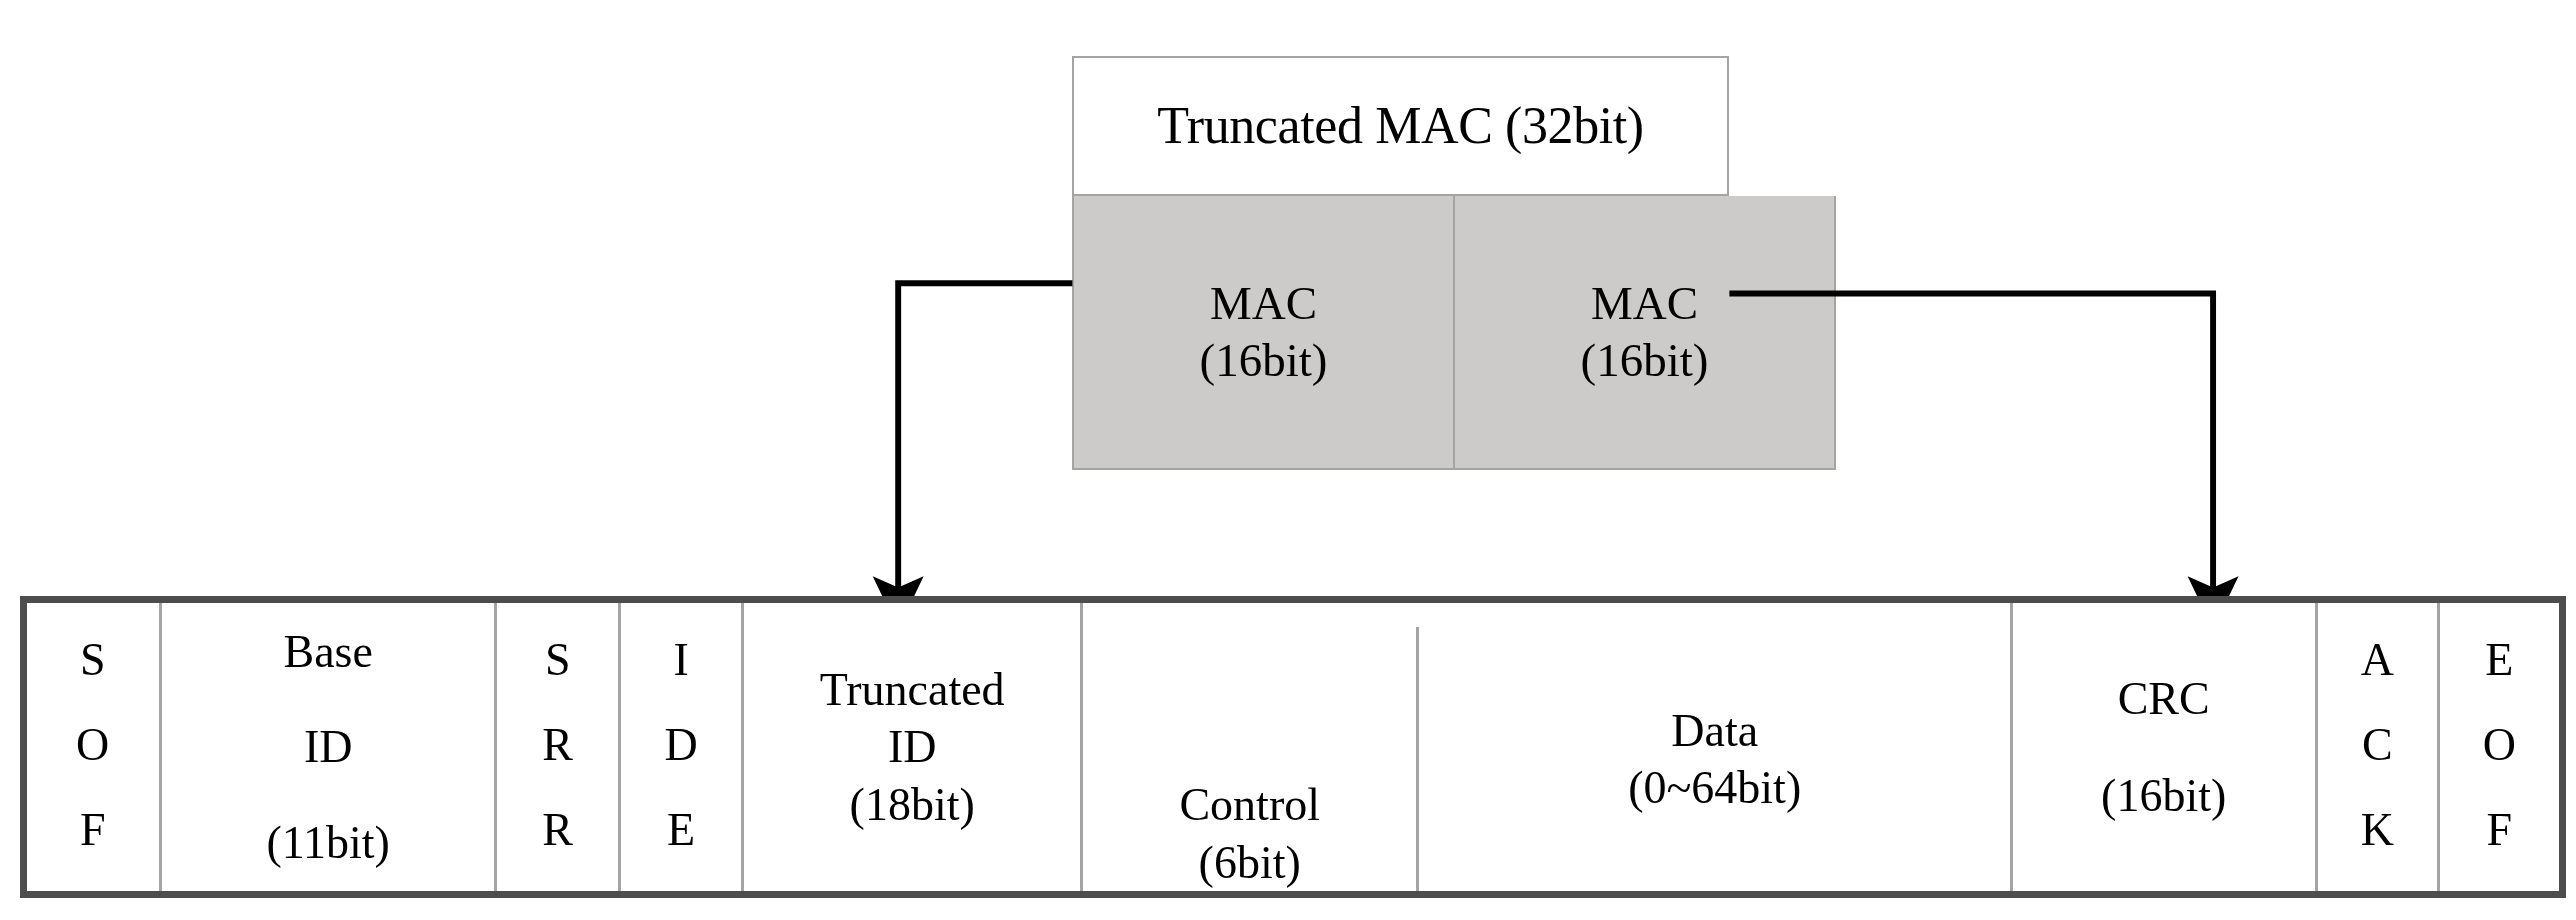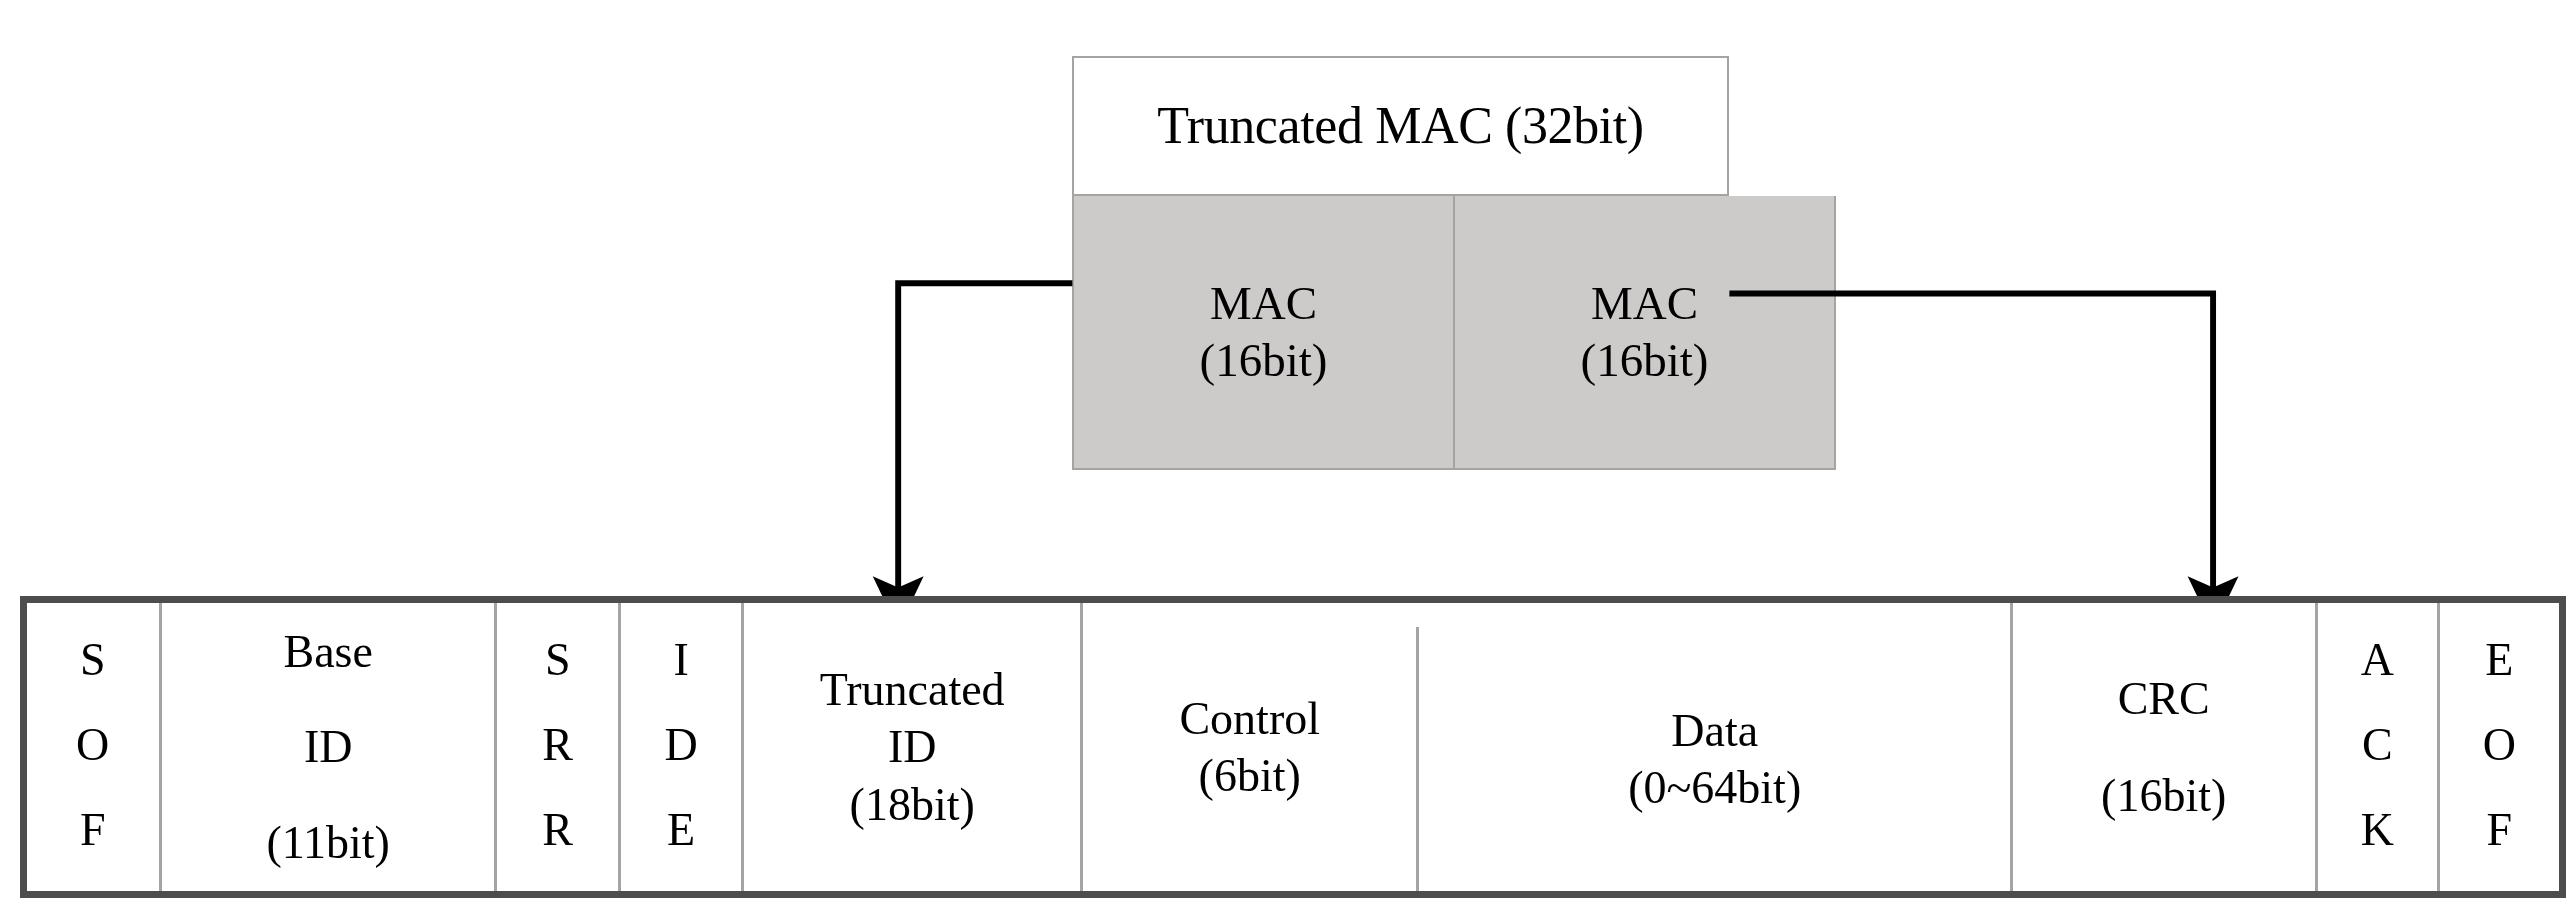--- a/index.html
+++ b/index.html
@@ -181,21 +181,21 @@
       <span class="ch">D</span>
       <span class="ch">E</span>
     </div>
 
     <div class="field" style="width:340px;">
       <span class="ln">Truncated</span>
       <span class="ln">ID</span>
       <span class="ln">(18bit)</span>
     </div>
 
-    <div class="field" style="width:338px;">
+    <div class="field" style="width:338px;justify-content:flex-end;">
       <span class="ln">Control</span>
       <span class="ln">(6bit)</span>
     </div>
 
     <div class="field" style="width:596px;margin-top:24px;">
       <span class="ln">Data</span>
       <span class="ln">(0~64bit)</span>
     </div>
 
     <div class="field" style="width:306px;gap:40px;">

